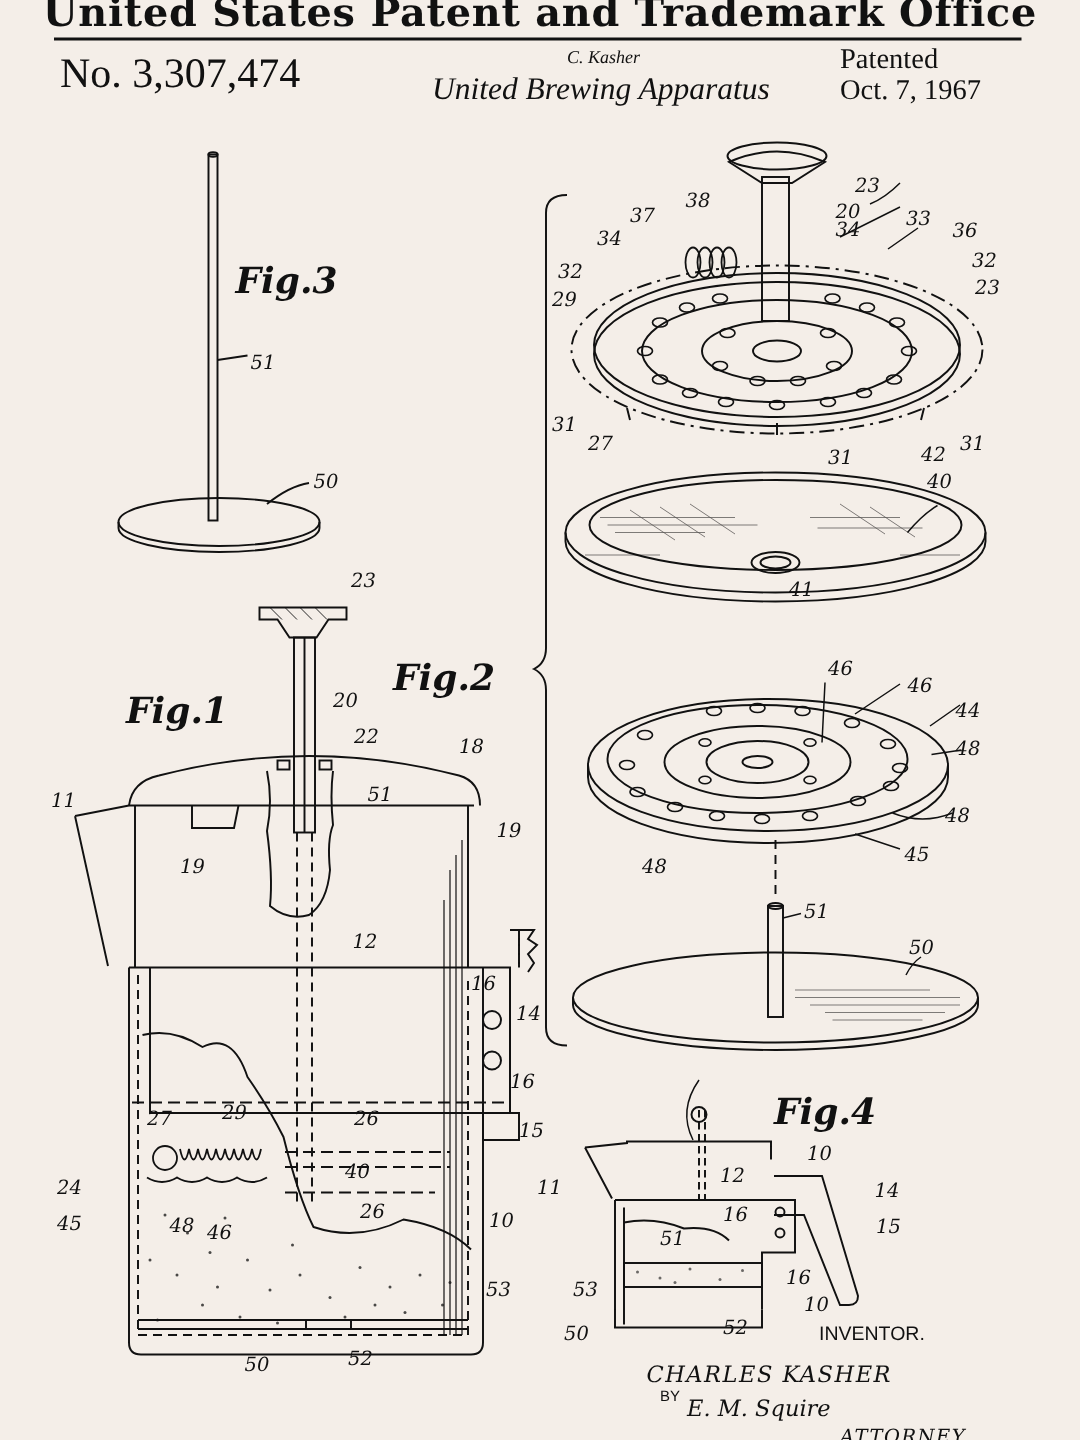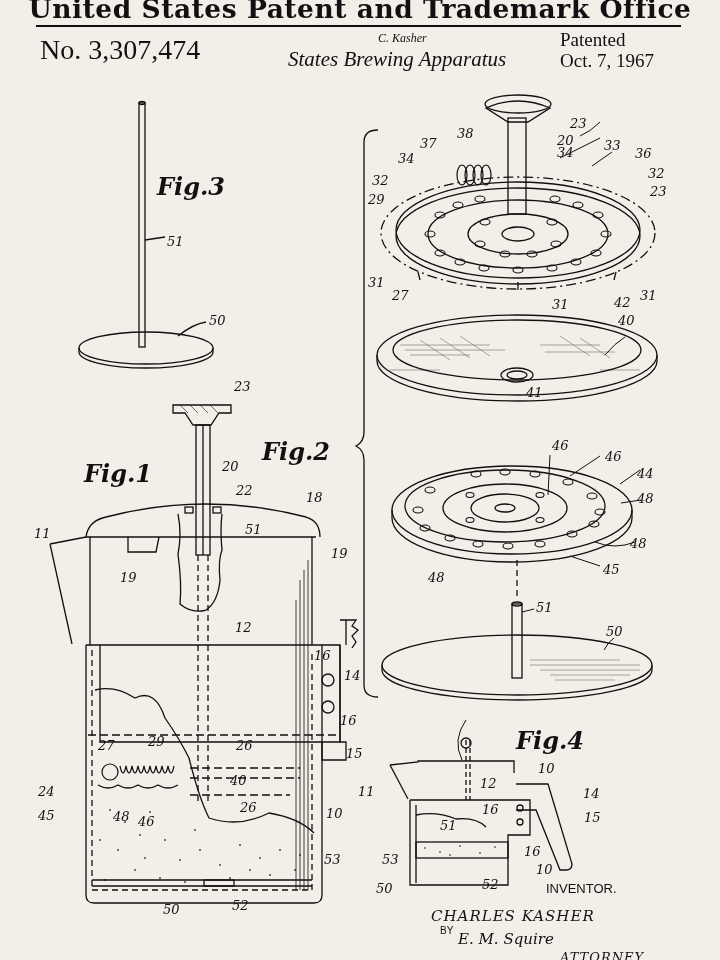--- a/index.html
+++ b/index.html
@@ -16,21 +16,21 @@
   .inv{font-family:"Liberation Sans",sans-serif;font-size:13px;fill:#111;}
   .sig{font-family:"DejaVu Serif",serif;font-style:italic;font-size:15px;fill:#111;letter-spacing:1px;}
 </style>
 </head>
 <body>
 
 <div class="hdr-title">United States Patent and Trademark Office</div>
 <div class="hdr-rule"></div>
 <div class="pat-no">No. 3,307,474</div>
 <div class="inventor-small">C. Kasher</div>
-<div class="pat-name">States Brewing Apparatus</div>
+<div class="pat-name">United Brewing Apparatus</div>
 <div class="pat-date">
   <div>Patented</div>
   <div>Oct. 7, 1967</div>
 </div>
 
 <svg width="720" height="960" viewBox="0 0 720 960" fill="none" stroke="#111" stroke-width="1.3">
 
   <g>
     <ellipse cx="146" cy="348" rx="67" ry="16"></ellipse>
     <path d="M79 348 v4 a67 16 0 0 0 134 0 v-4"></path>

